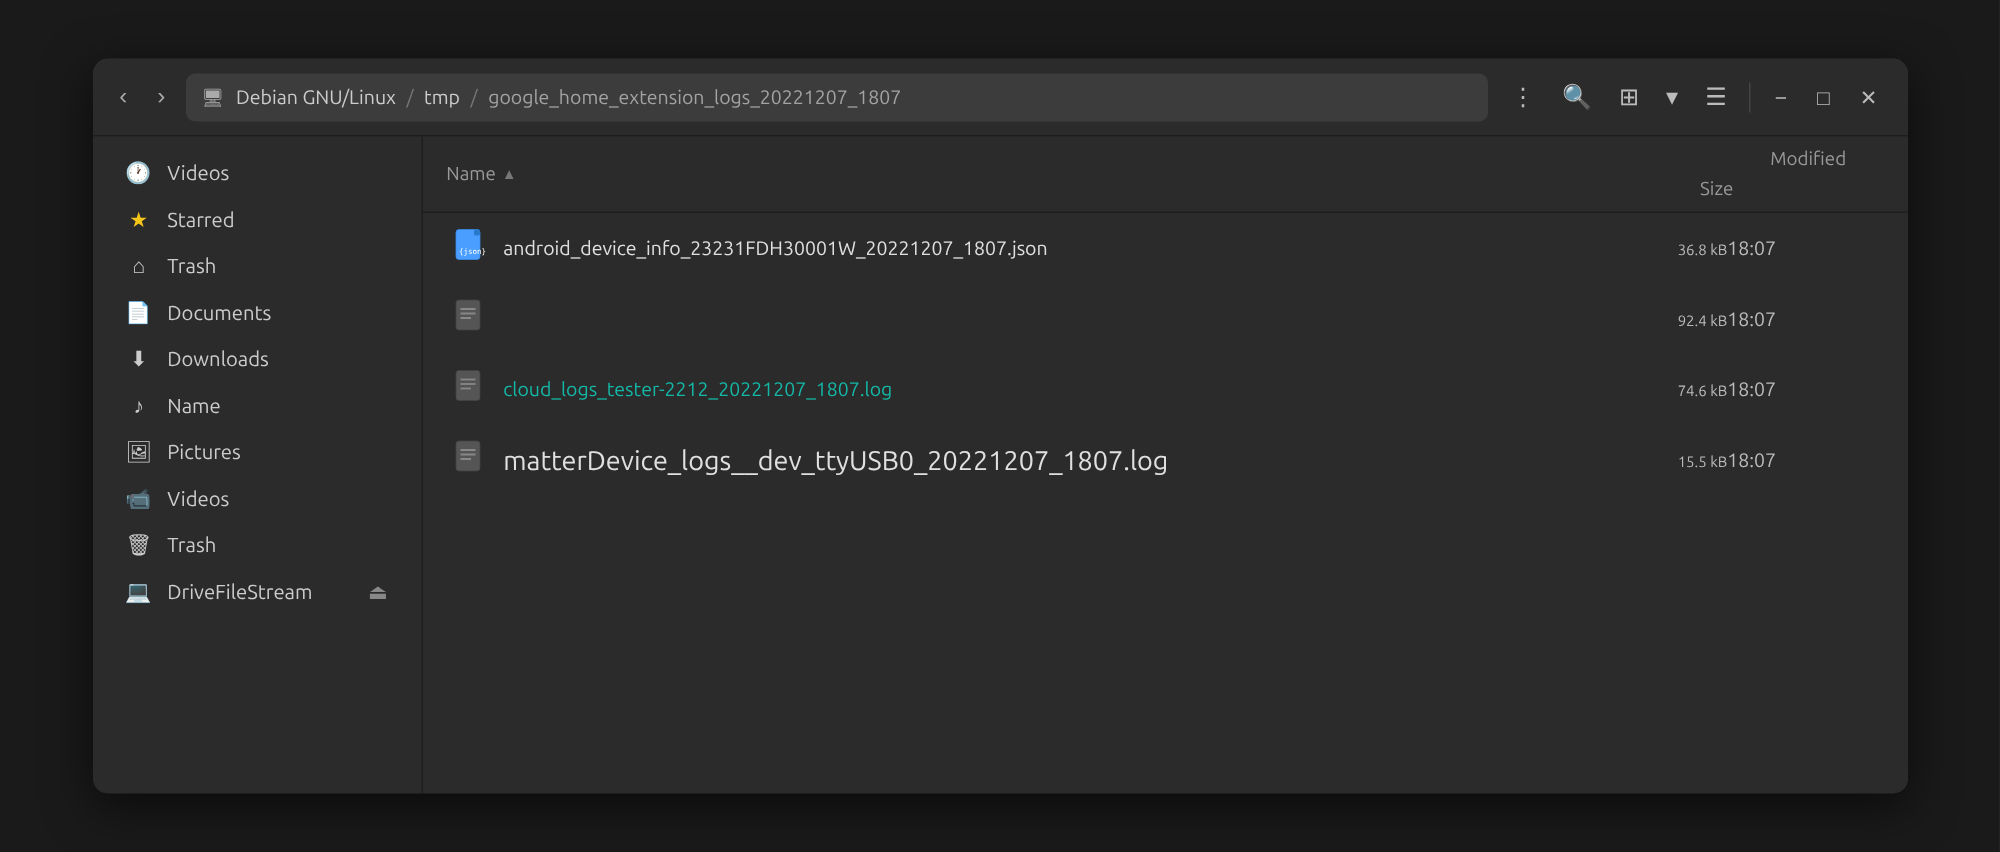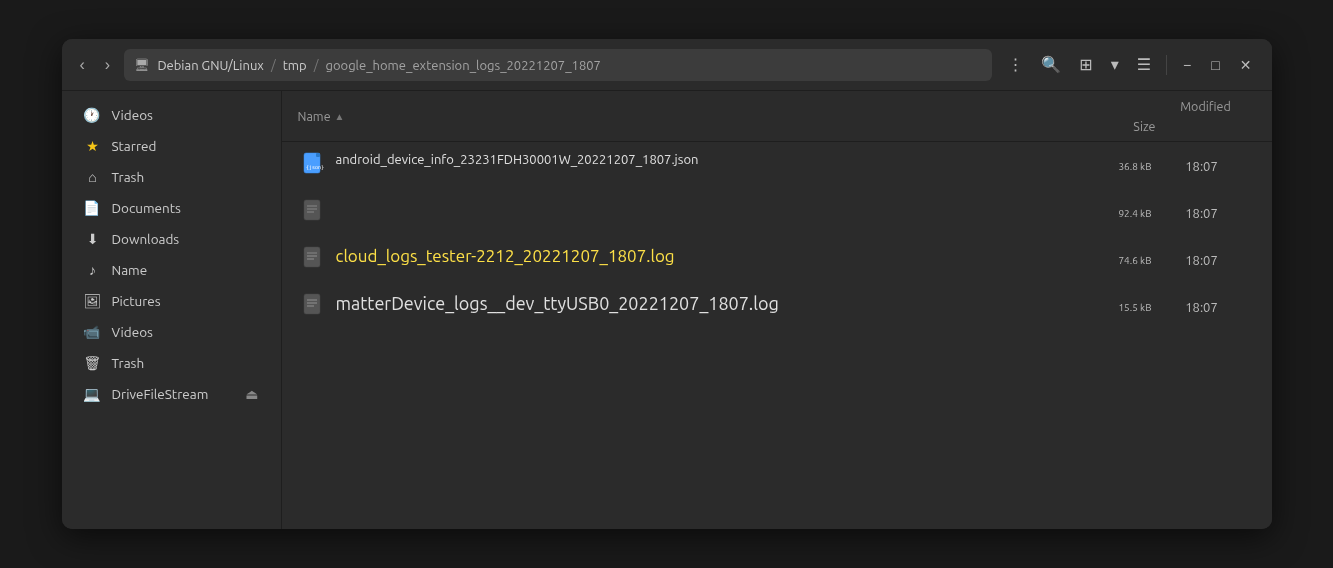--- a/index.html
+++ b/index.html
@@ -173,20 +173,21 @@
       grid-template-columns: 1fr 100px 100px;
       padding: 9px 16px;
       align-items: center;
       cursor: pointer;
       border-radius: 4px;
       margin: 1px 4px;
     }
 
     .file-name-cell {
       display: flex;
+      align-items: center;
       gap: 10px;
       color: #e0e0e0;
       font-size: 13px;
     }
 
     .file-icon {
       width: 24px;
       height: 28px;
       flex-shrink: 0;
       position: relative;
@@ -199,21 +200,21 @@
 
     .file-size {
       color: #bbb;
       font-size: 10px;
       text-align: right;
     }
 
     .file-modified {
       color: #bbb;
       font-size: 13px;
-      text-align: center;
+      text-align: left;
     }
 
     .drivefs-eject {
       margin-left: auto;
       font-size: 14px;
       color: #888;
     }
   </style>
 </head>
 <body>
@@ -344,21 +345,21 @@
       <div class="file-modified">18:07</div>
     </div>
             <div class="file-row">
       <div class="file-name-cell">
         <span class="file-icon"><svg viewBox="0 0 24 28" fill="none" xmlns="http://www.w3.org/2000/svg">
           <rect x="2" y="1" width="16" height="20" rx="2" fill="#555" stroke="#444" stroke-width="0.5"></rect>
           <line x1="5" y1="7" x2="15" y2="7" stroke="#888" stroke-width="1.2"></line>
           <line x1="5" y1="10" x2="15" y2="10" stroke="#888" stroke-width="1.2"></line>
           <line x1="5" y1="13" x2="12" y2="13" stroke="#888" stroke-width="1.2"></line>
          </svg></span>
-        <span style="color:#fde047; font-size:17px;">cloud_logs_tester-2212_20221207_1807.log</span>
+        <span style="color:#14b8a6; font-size:13px;">cloud_logs_tester-2212_20221207_1807.log</span>
       </div>
       <div class="file-size">74.6 kB</div>
       <div class="file-modified">18:07</div>
     </div>
             <div class="file-row">
       <div class="file-name-cell">
         <span class="file-icon"><svg viewBox="0 0 24 28" fill="none" xmlns="http://www.w3.org/2000/svg">
           <rect x="2" y="1" width="16" height="20" rx="2" fill="#555" stroke="#444" stroke-width="0.5"></rect>
           <line x1="5" y1="7" x2="15" y2="7" stroke="#888" stroke-width="1.2"></line>
           <line x1="5" y1="10" x2="15" y2="10" stroke="#888" stroke-width="1.2"></line>

